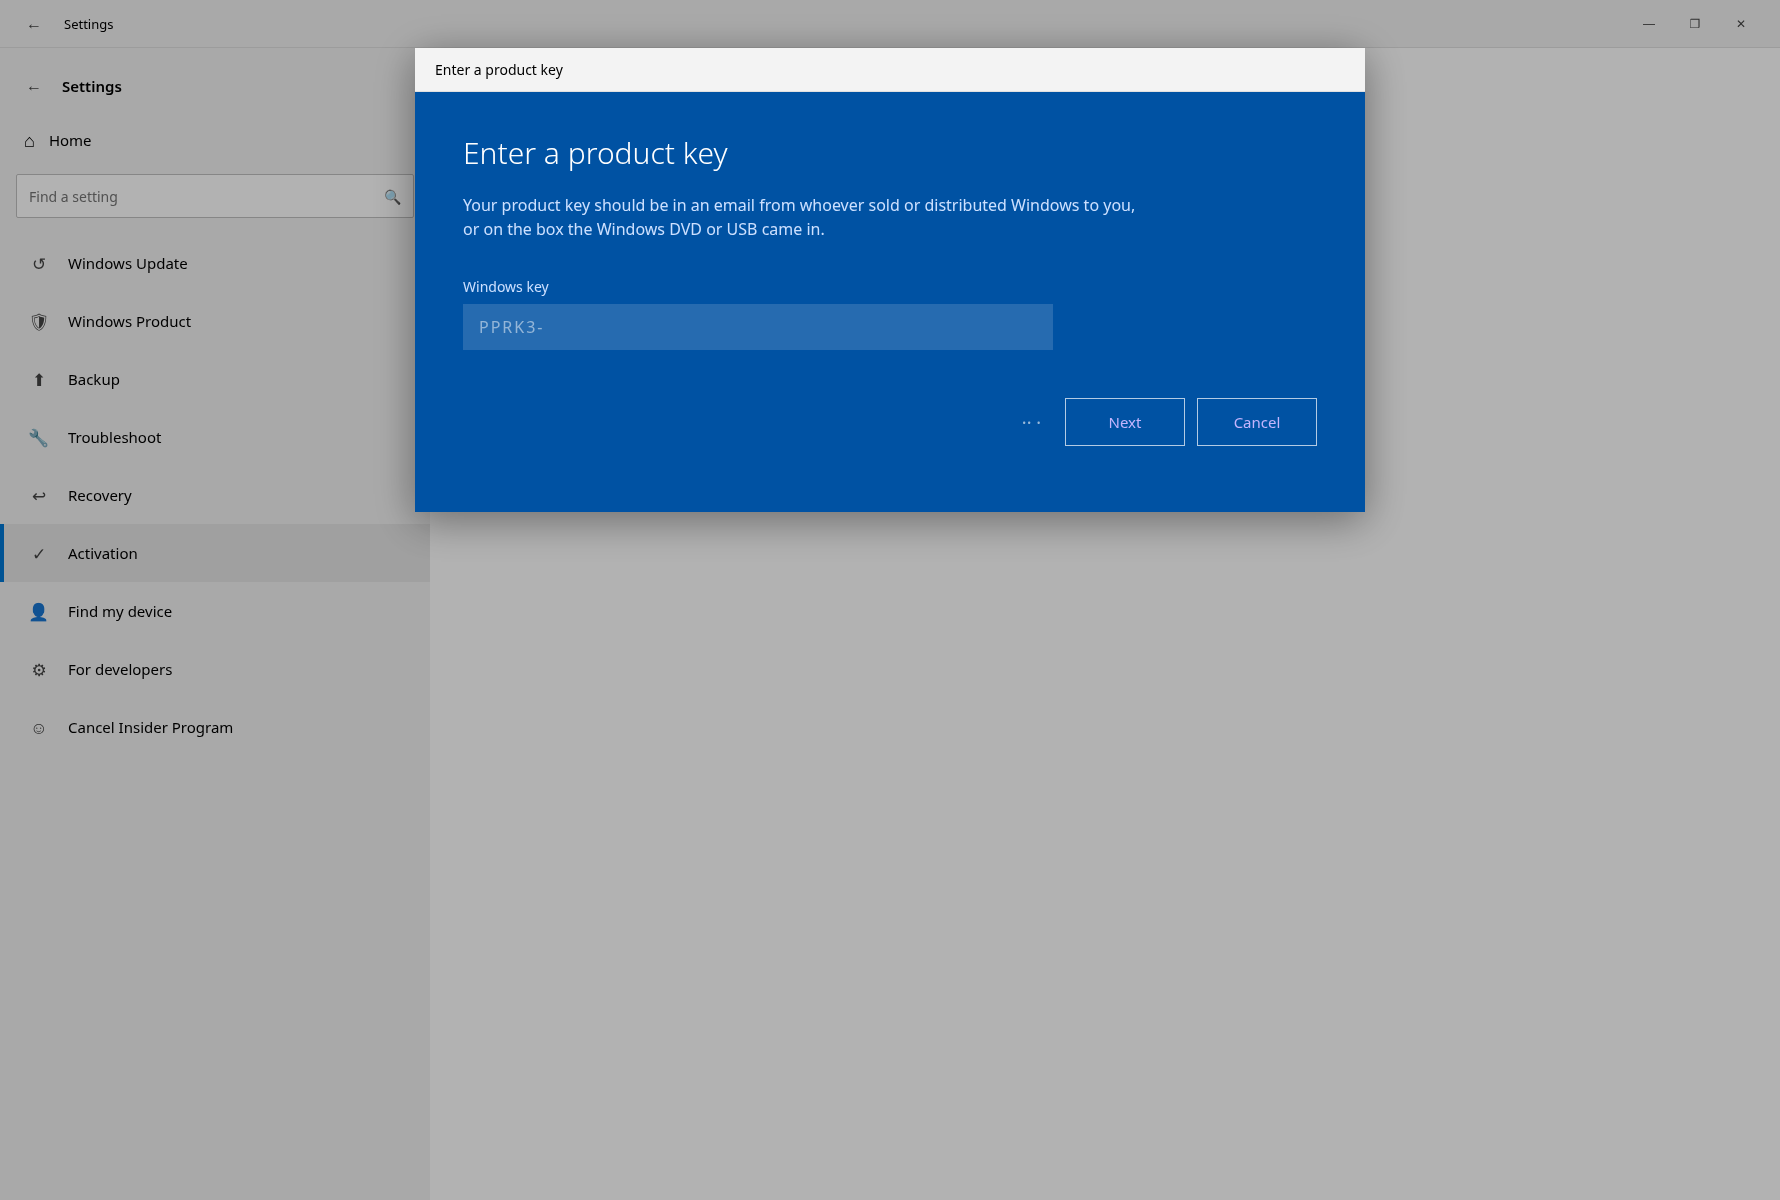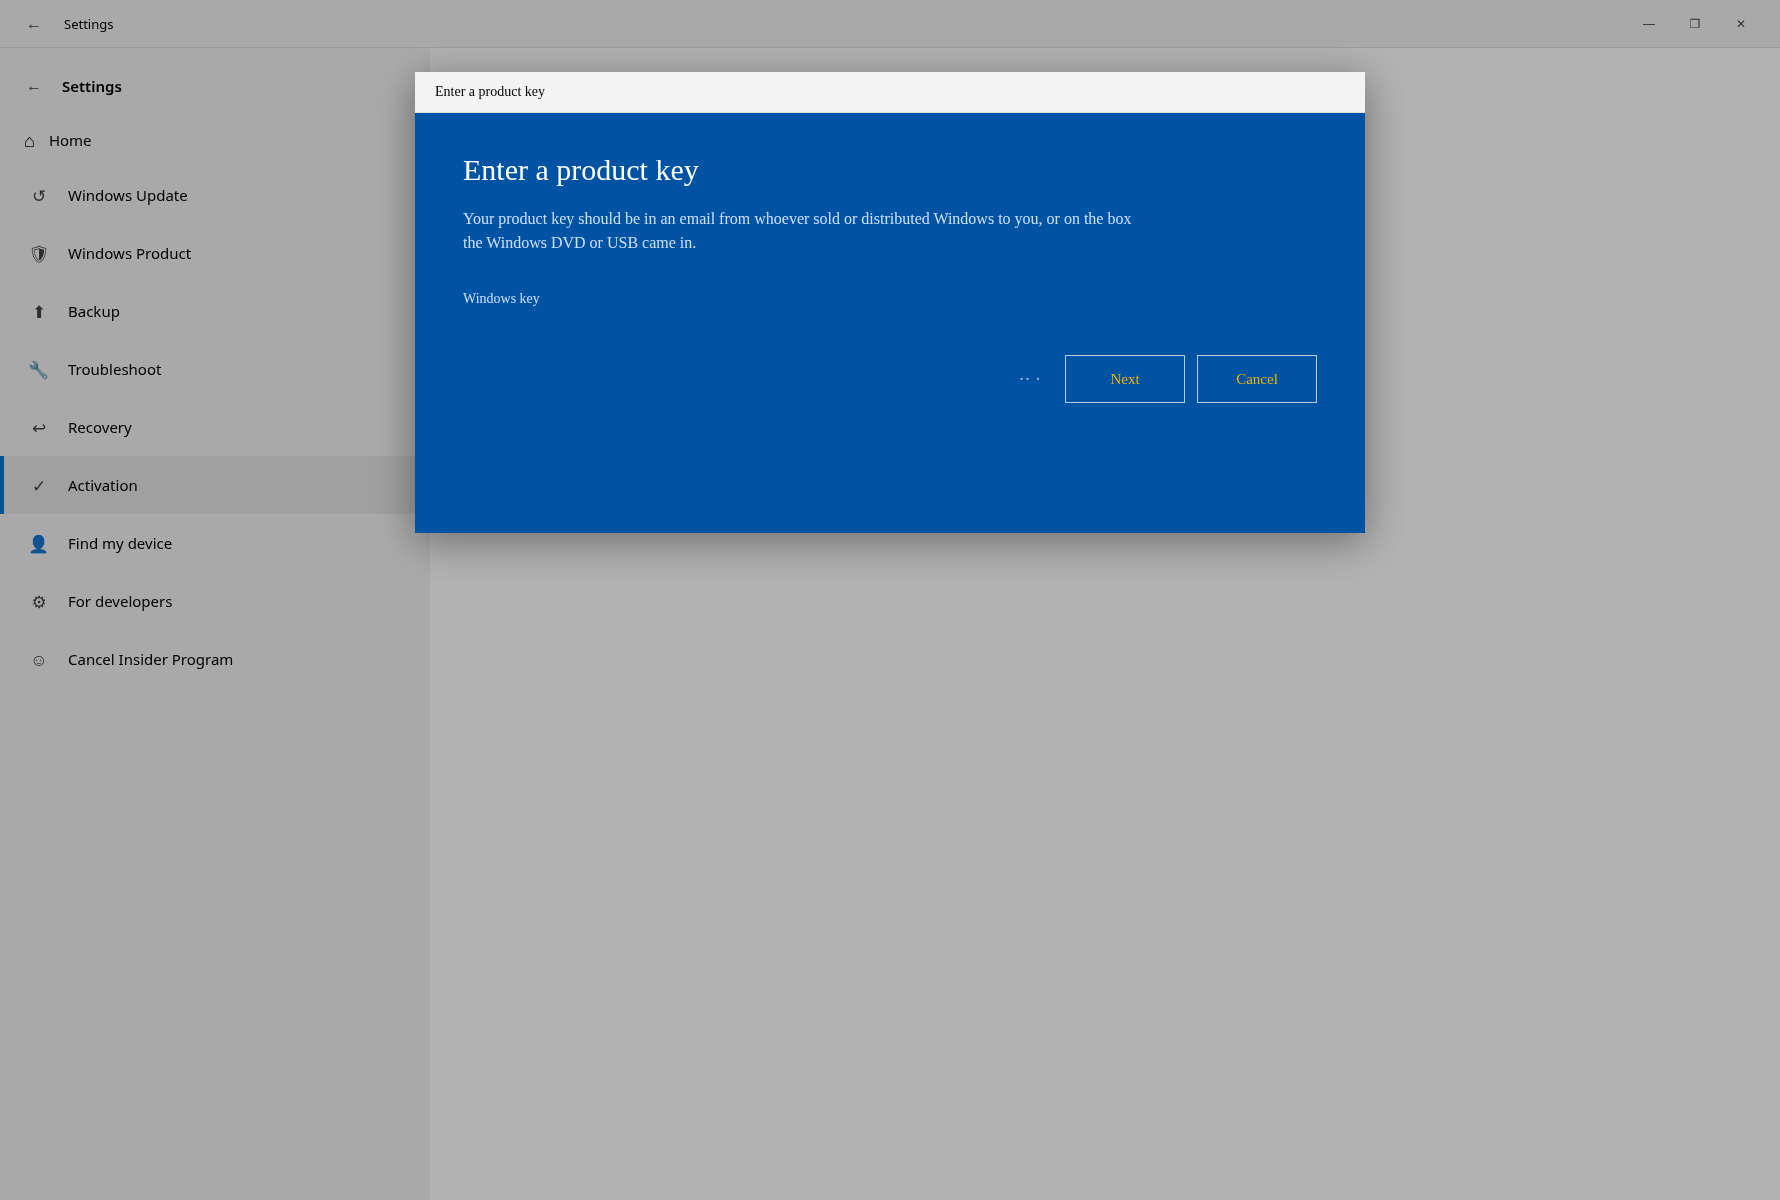--- a/index.html
+++ b/index.html
@@ -231,22 +231,21 @@
 
     
     .modal-overlay {
       position: fixed;
       top: 0; left: 0; right: 0; bottom: 0;
       background: rgba(0,0,0,0.3);
       display: flex;
       align-items: flex-start;
       justify-content: center;
       z-index: 100;
-      padding-top: 72px;
-      font-family: Liberation Serif, serif;
+      padding-top: 48px;
     }
     .modal-container {
       width: 950px;
       background: #fff;
       box-shadow: 0 8px 40px rgba(0,0,0,0.4);
     }
     .modal-titlebar {
       background: #f3f3f3;
       padding: 12px 20px;
       font-size: 14px;
@@ -294,21 +293,21 @@
     .spinner-dots {
       color: rgba(255,255,255,0.6);
       font-size: 18px;
       margin-right: 12px;
     }
     .modal-btn {
       min-width: 120px;
       height: 48px;
       border: 1px solid rgba(255,255,255,0.7);
       background: transparent;
-      color: #eab308;
+      color: #c4b5fd;
       font-size: 15px;
       font-family: inherit;
       cursor: pointer;
       padding: 0 24px;
     }
   </style>
 </head>
 <body>
 
 <div class="titlebar">
@@ -331,20 +330,26 @@
     <div class="sidebar-nav-top">
       <button class="back-btn">←</button>
       <span class="sidebar-app-title">Settings</span>
     </div>
 
     <div class="home-link">
       <span style="font-size:18px;">⌂</span>
       <span>Home</span>
     </div>
 
+    <div class="search-box-wrap">
+      <div class="search-box-container">
+        <input type="text" class="search-box" placeholder="Find a setting" style="">
+        <span class="search-icon-inside">🔍</span>
+      </div>
+    </div>
 
 
     <div id="nav-items-container">
         <div class="nav-item">
     <span class="nav-icon">↺</span>
     <span>Windows Update</span>
   </div>
         <div class="nav-item">
     <span class="nav-icon">🛡</span>
     <span>Windows Product</span>
@@ -401,20 +406,21 @@
   </div>
 </div>
 
 <div class="modal-overlay">
   <div class="modal-container">
     <div class="modal-titlebar">Enter a product key</div>
     <div class="modal-body">
       <h2 class="modal-title">Enter a product key</h2>
       <p class="modal-desc">Your product key should be in an email from whoever sold or distributed Windows to you, or on the box the Windows DVD or USB came in.</p>
       <div style="font-size:14px;color:#cce0ff;margin-bottom:8px;">Windows key</div>
+      <input type="text" class="product-key-input" placeholder="PPRK3-" style="">
       <div class="modal-footer">
         <span class="spinner-dots">·· ·</span>
         <button class="modal-btn">Next</button>
         <button class="modal-btn">Cancel</button>
       </div>
     </div>
   </div>
 </div>
 
 </body></html>

